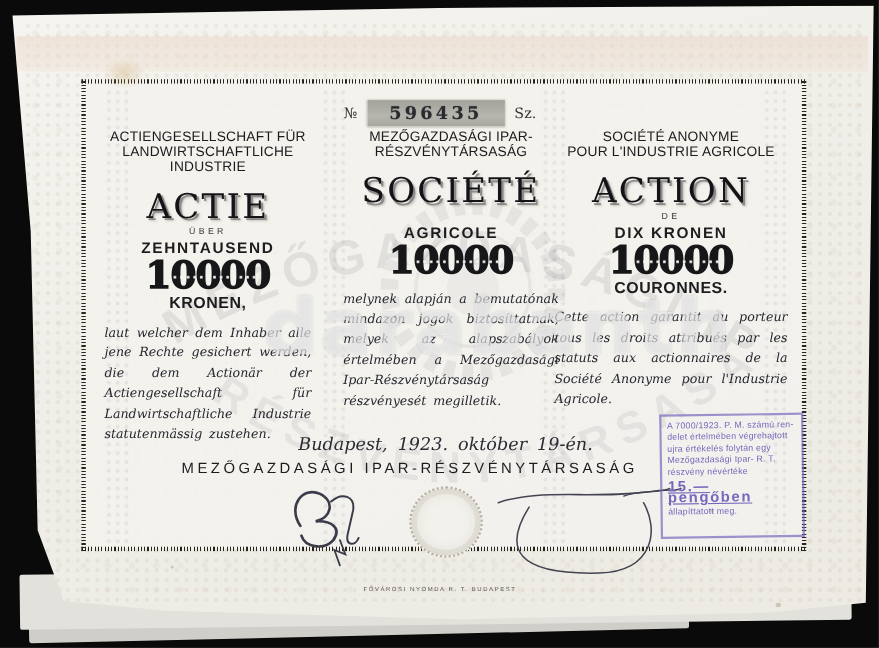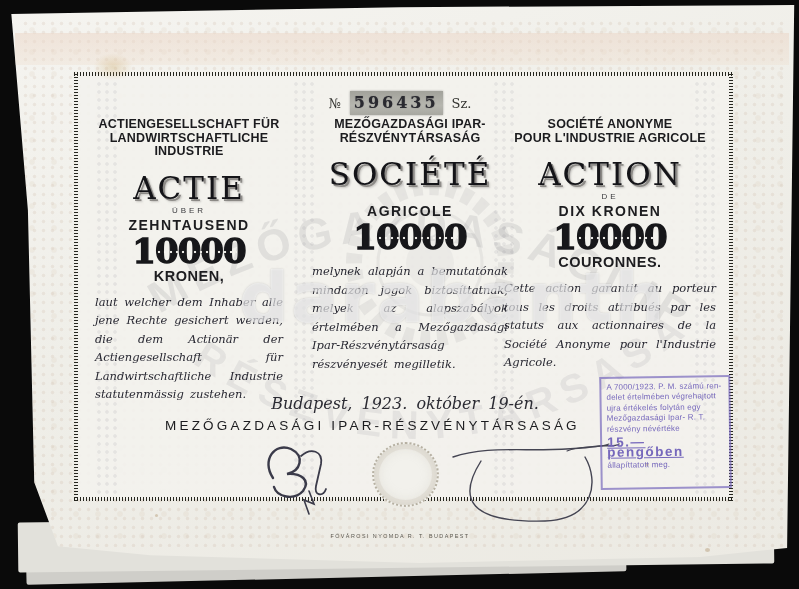--- a/index.html
+++ b/index.html
@@ -47,30 +47,30 @@
     background:repeating-linear-gradient(90deg,#26261f 0 1px, transparent 1px 3px); }
   .edge-v { position:absolute; top:0; bottom:0; width:4px;
     background:repeating-linear-gradient(0deg,#26261f 0 1px, transparent 1px 3px); }
   .edge-top{top:0} .edge-bottom{bottom:0} .edge-left{left:0} .edge-right{right:0}
 
   
   .serial { position:absolute; top:86px; left:0; width:100%; z-index:10;
     display:flex; justify-content:center; align-items:center; gap:9px;
     font-family:"DejaVu Serif",serif; font-size:13px; color:#33332f; }
   .serial-band { background:linear-gradient(#a2a29b,#b6b6af 60%, #a8a8a1);
-    padding:2px 4px 3px; box-shadow:0 0 2px rgba(60,60,55,.4); }
+    padding:2px 20px 3px; box-shadow:0 0 2px rgba(60,60,55,.4); }
   .serial-num { font-weight:bold; font-size:16px; letter-spacing:3px; color:#2a2a30;
     text-shadow:0 0 1px rgba(40,40,50,.5); }
 
   
   .col { position:absolute; top:113px; text-align:center; z-index:10; color:#1d1d20; }
   .col-de { left:88px;  width:192px; }
   .col-hu { left:305px; width:200px; }
   .col-fr { left:497px; width:216px; }
-  .co-name { font-weight:bold; font-size:12.5px; line-height:13.5px; letter-spacing:.2px; color:#1b1b1e; }
+  .co-name { font-weight:normal; font-size:12.5px; line-height:13.5px; letter-spacing:.2px; color:#1b1b1e; }
   .sec-title { margin-top:13px; font-family:"DejaVu Serif",serif; font-weight:normal;
     font-size:31px; line-height:32px; letter-spacing:2px; color:#141418;
     text-shadow:2px 2px 0 rgba(128,126,122,.85), 3px 3px 2px rgba(128,126,122,.4); }
   .prep { margin-top:2px; height:11px; font-size:8px; font-weight:normal; letter-spacing:3px; color:#3a3a3e; }
   .words { font-size:14px; font-weight:bold; letter-spacing:1.5px; }
   .bignum { position:relative; margin-top:2px; font-family:"DejaVu Serif",serif; font-weight:bold;
     font-size:34px; line-height:32px; letter-spacing:-1px; color:#17171a;
     -webkit-text-stroke:1.3px #17171a; display:inline-block; }
   .bignum::after { content:""; position:absolute; left:16%; right:8%; top:14px; height:6px;
     background-image:radial-gradient(circle, rgba(245,244,239,.95) 1.1px, transparent 1.6px);

